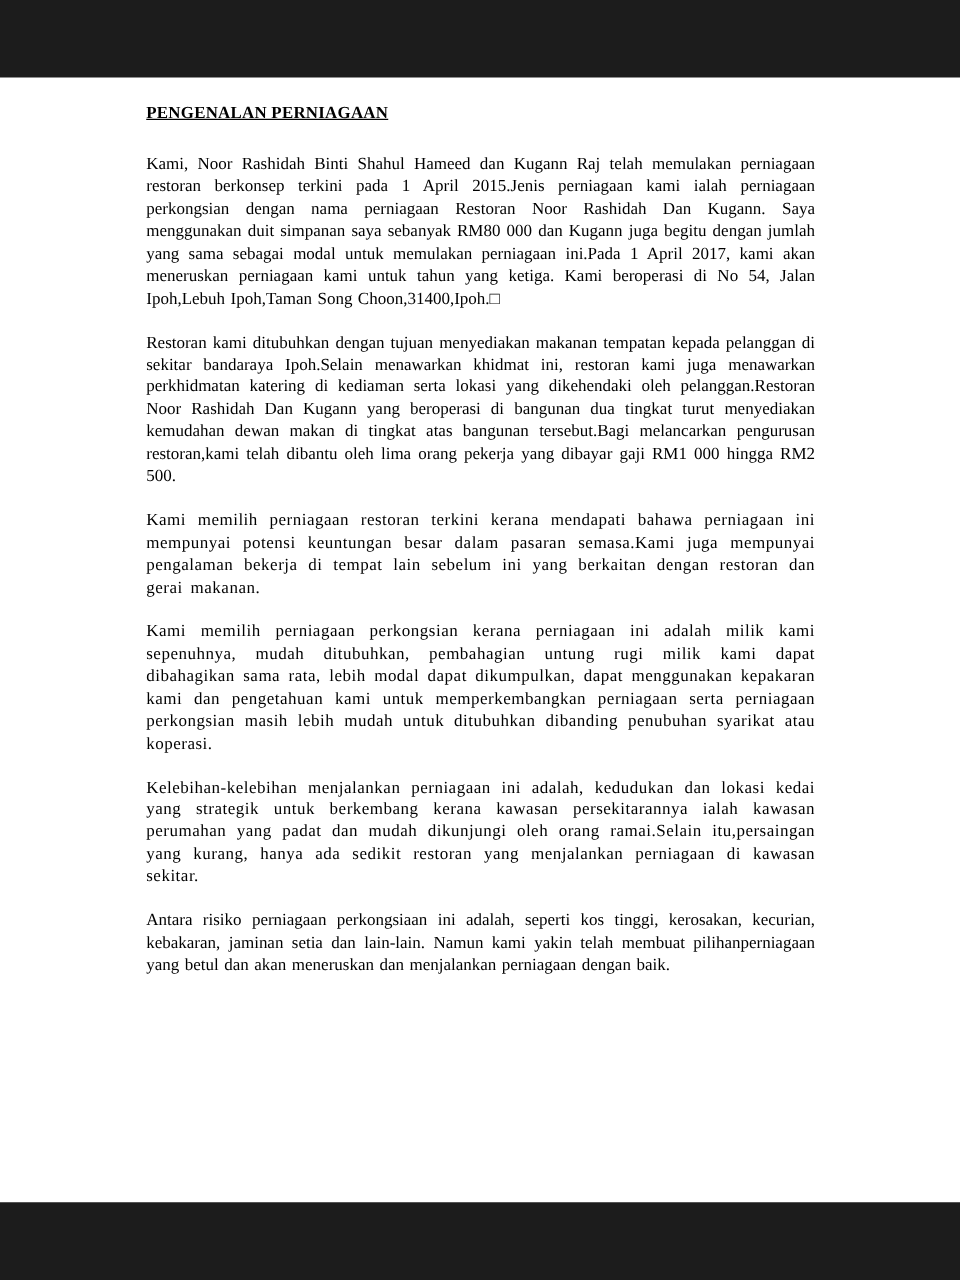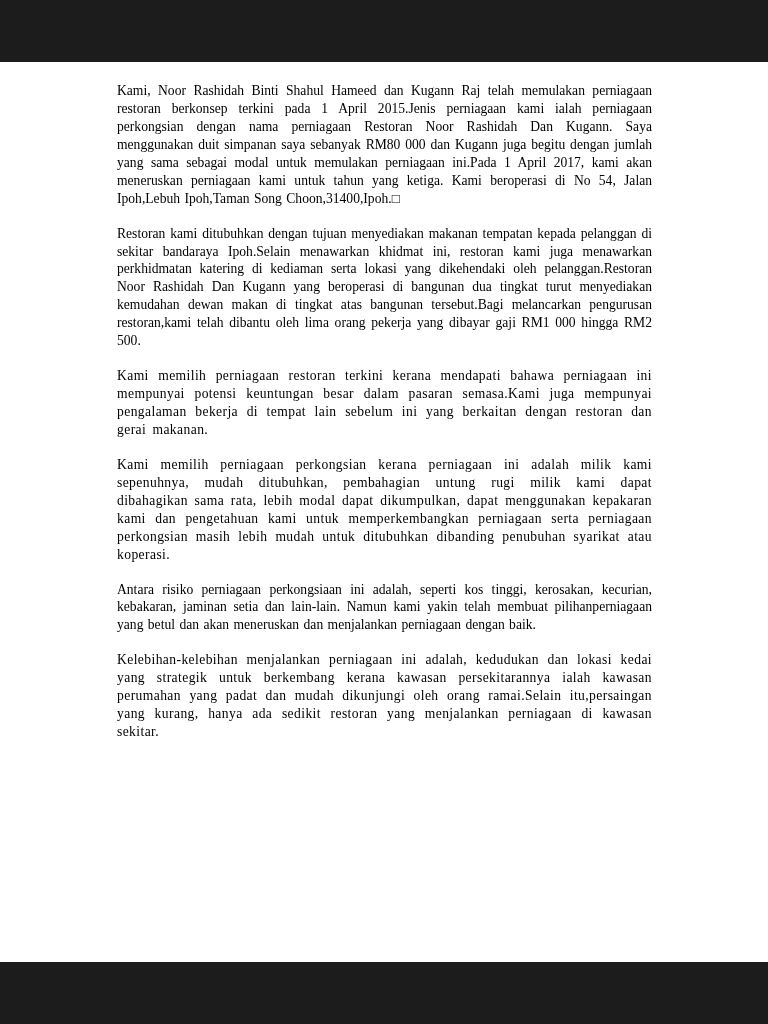--- a/index.html
+++ b/index.html
@@ -70,29 +70,30 @@
   }
 </style>
 </head>
 <body>
 
 <div class="frame">
   <div class="letterbox-top"></div>
 
   <div class="page">
     <div class="content">
+      <p class="doc-title">PENGENALAN PERNIAGAAN</p>
 
       <p class="para">Kami, Noor Rashidah Binti Shahul Hameed dan Kugann Raj telah memulakan perniagaan restoran berkonsep terkini pada 1 April 2015.Jenis perniagaan kami ialah perniagaan perkongsian dengan nama perniagaan Restoran Noor Rashidah Dan Kugann. Saya menggunakan duit simpanan saya sebanyak RM80 000 dan Kugann juga begitu dengan jumlah yang sama sebagai modal untuk memulakan perniagaan ini.Pada 1 April 2017, kami akan meneruskan perniagaan kami untuk tahun yang ketiga. Kami beroperasi di No 54, Jalan Ipoh,Lebuh Ipoh,Taman Song Choon,31400,Ipoh.□</p>
 
       <p class="para">Restoran kami ditubuhkan dengan tujuan menyediakan makanan tempatan kepada   pelanggan di sekitar bandaraya Ipoh.Selain menawarkan khidmat ini, restoran kami juga menawarkan perkhidmatan katering di kediaman serta lokasi yang dikehendaki oleh pelanggan.Restoran Noor Rashidah Dan Kugann yang beroperasi di bangunan dua tingkat turut menyediakan kemudahan dewan makan di tingkat atas bangunan tersebut.Bagi melancarkan pengurusan restoran,kami telah dibantu oleh lima orang pekerja yang dibayar gaji RM1 000   hingga RM2 500.</p>
 
       <p class="para spread">Kami memilih perniagaan restoran terkini kerana mendapati bahawa   perniagaan   ini mempunyai potensi keuntungan besar dalam pasaran semasa.Kami juga mempunyai pengalaman bekerja di tempat lain sebelum ini yang  berkaitan dengan restoran dan gerai makanan.</p>
 
       <p class="para spread">Kami memilih perniagaan perkongsian kerana perniagaan ini adalah milik kami sepenuhnya, mudah ditubuhkan, pembahagian untung rugi milik kami dapat dibahagikan sama rata, lebih modal dapat dikumpulkan, dapat   menggunakan   kepakaran kami dan pengetahuan kami untuk   memperkembangkan   perniagaan   serta perniagaan perkongsian masih lebih mudah untuk ditubuhkan dibanding penubuhan   syarikat   atau koperasi.</p>
 
+      <p class="para spread">Kelebihan-kelebihan menjalankan perniagaan ini adalah, kedudukan dan lokasi   kedai yang strategik untuk berkembang kerana kawasan persekitarannya ialah kawasan perumahan yang padat dan mudah dikunjungi oleh orang ramai.Selain itu,persaingan yang kurang, hanya ada sedikit restoran yang menjalankan perniagaan di kawasan sekitar.</p>
+
       <p class="para">Antara risiko perniagaan perkongsiaan ini adalah, seperti kos tinggi, kerosakan, kecurian, kebakaran, jaminan setia dan lain-lain. Namun kami yakin telah membuat pilihanperniagaan yang betul dan akan meneruskan dan menjalankan perniagaan dengan baik.</p>
-
-      <p class="para spread">Kelebihan-kelebihan menjalankan perniagaan ini adalah, kedudukan dan lokasi   kedai yang strategik untuk berkembang kerana kawasan persekitarannya ialah kawasan perumahan yang padat dan mudah dikunjungi oleh orang ramai.Selain itu,persaingan yang kurang, hanya ada sedikit restoran yang menjalankan perniagaan di kawasan sekitar.</p>
     </div>
   </div>
 
   <div class="letterbox-bottom"></div>
 </div>
 
 </body></html>

